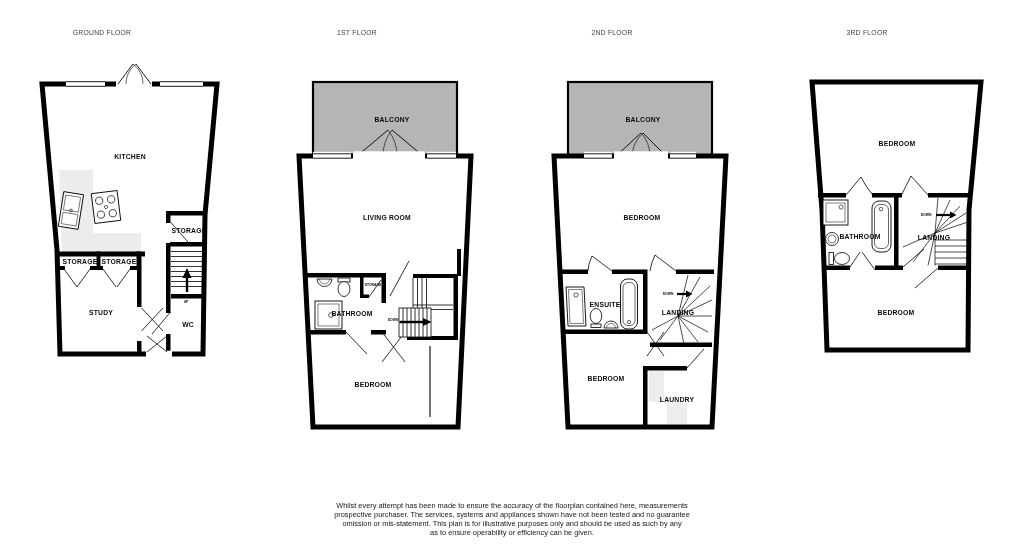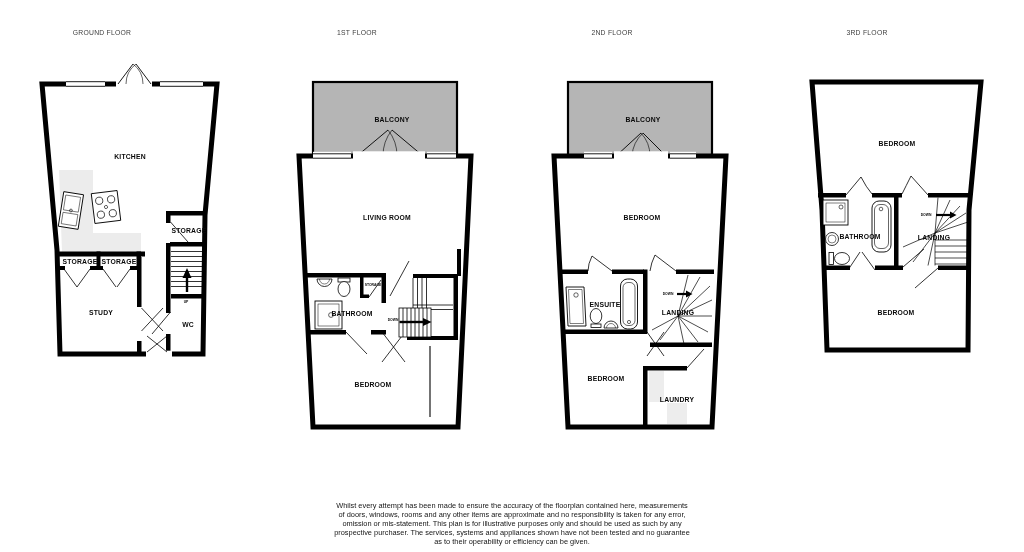--- a/index.html
+++ b/index.html
@@ -347,19 +347,18 @@
   <div class="room-label" style="left:677px;top:399px">LAUNDRY</div>
 
   <div class="room-label" style="left:897px;top:143px">BEDROOM</div>
   <div class="room-label" style="left:860px;top:236px">BATHROOM</div>
   <div class="room-label" style="left:934px;top:237px">LANDING</div>
   <div class="tiny-label" style="left:926px;top:215px">DOWN</div>
   <div class="room-label" style="left:896px;top:312px">BEDROOM</div>
 
   <div class="footer">
     <div>Whilst every attempt has been made to ensure the accuracy of the floorplan contained here, measurements</div>
-    <div>of doors, windows, rooms and any other items are approximate and no responsibility is taken for any error,</div>
+    <div>prospective purchaser. The services, systems and appliances shown have not been tested and no guarantee</div>
     <div>omission or mis-statement. This plan is for illustrative purposes only and should be used as such by any</div>
-    <div>prospective purchaser. The services, systems and appliances shown have not been tested and no guarantee</div>
-    <div>as to their operability or efficiency can be given.</div>
+    <div>as to ensure operability or efficiency can be given.</div>
   </div>
 
 </div>
 
 </body></html>

